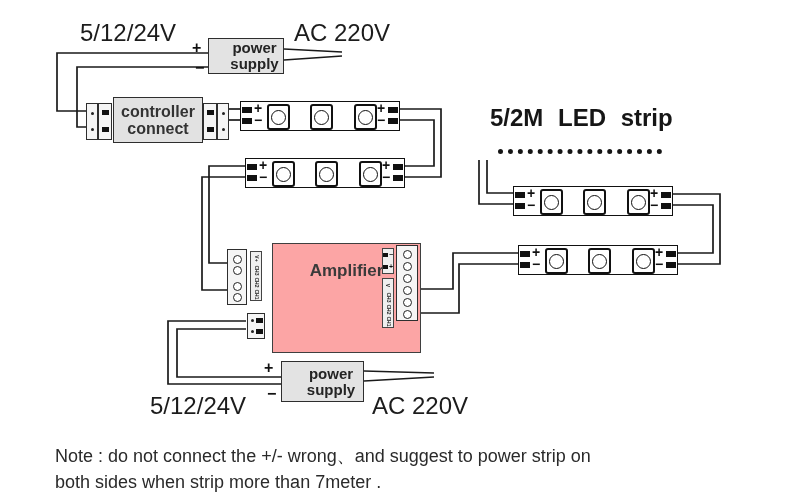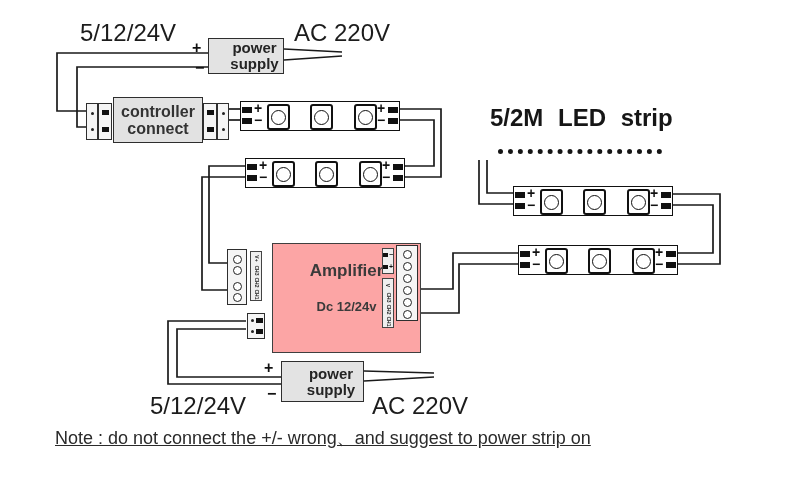--- a/index.html
+++ b/index.html
@@ -190,21 +190,20 @@
         <span class="led-c"></span>
       </span>
     <span class="ssym" style="left:136px;top:1px;">+</span>
     <span class="ssym" style="left:136px;top:13px;">−</span>
     <span class="pad" style="right:1px;top:5px;"></span>
     <span class="pad" style="right:1px;top:16px;"></span>
   </div>
 
   <div class="amp-box">
     <div class="amp-name">Amplifier</div>
-    <div class="amp-volt">Dc 12/24v</div>
   </div>
 
   <div class="portcol" style="left:250px;top:251px;width:12px;height:50px;">
     <span class="port">V+</span>
     <span class="port">CH3</span>
     <span class="port">CH2</span>
     <span class="port">CH1</span>
   </div>
   <div class="portcol" style="left:382px;top:248px;width:12px;height:26px;">
     <span class="prow">
@@ -247,15 +246,16 @@
   <div class="ps-box" style="left:281px;top:361px;width:83px;height:41px;">
     <div class="bl">power</div>
     <div class="bl">supply</div>
   </div>
   <div class="pm" style="left:264px;top:360px;">+</div>
   <div class="pm" style="left:267px;top:386px;">−</div>
 
   <div class="big-label" style="left:150px;top:392px;">5/12/24V</div>
   <div class="big-label" style="left:372px;top:392px;">AC  220V</div>
 
-  <div class="note" style="top:425px;text-decoration:underline;">Note : do not connect the +/- wrong、and suggest to power strip on</div>
+  <div class="note" style="top:443px;">Note : do not connect the +/- wrong、and suggest to power strip on</div>
+  <div class="note" style="top:469px;">both sides when strip more than 7meter .</div>
 
 </div>
 
 </body></html>

